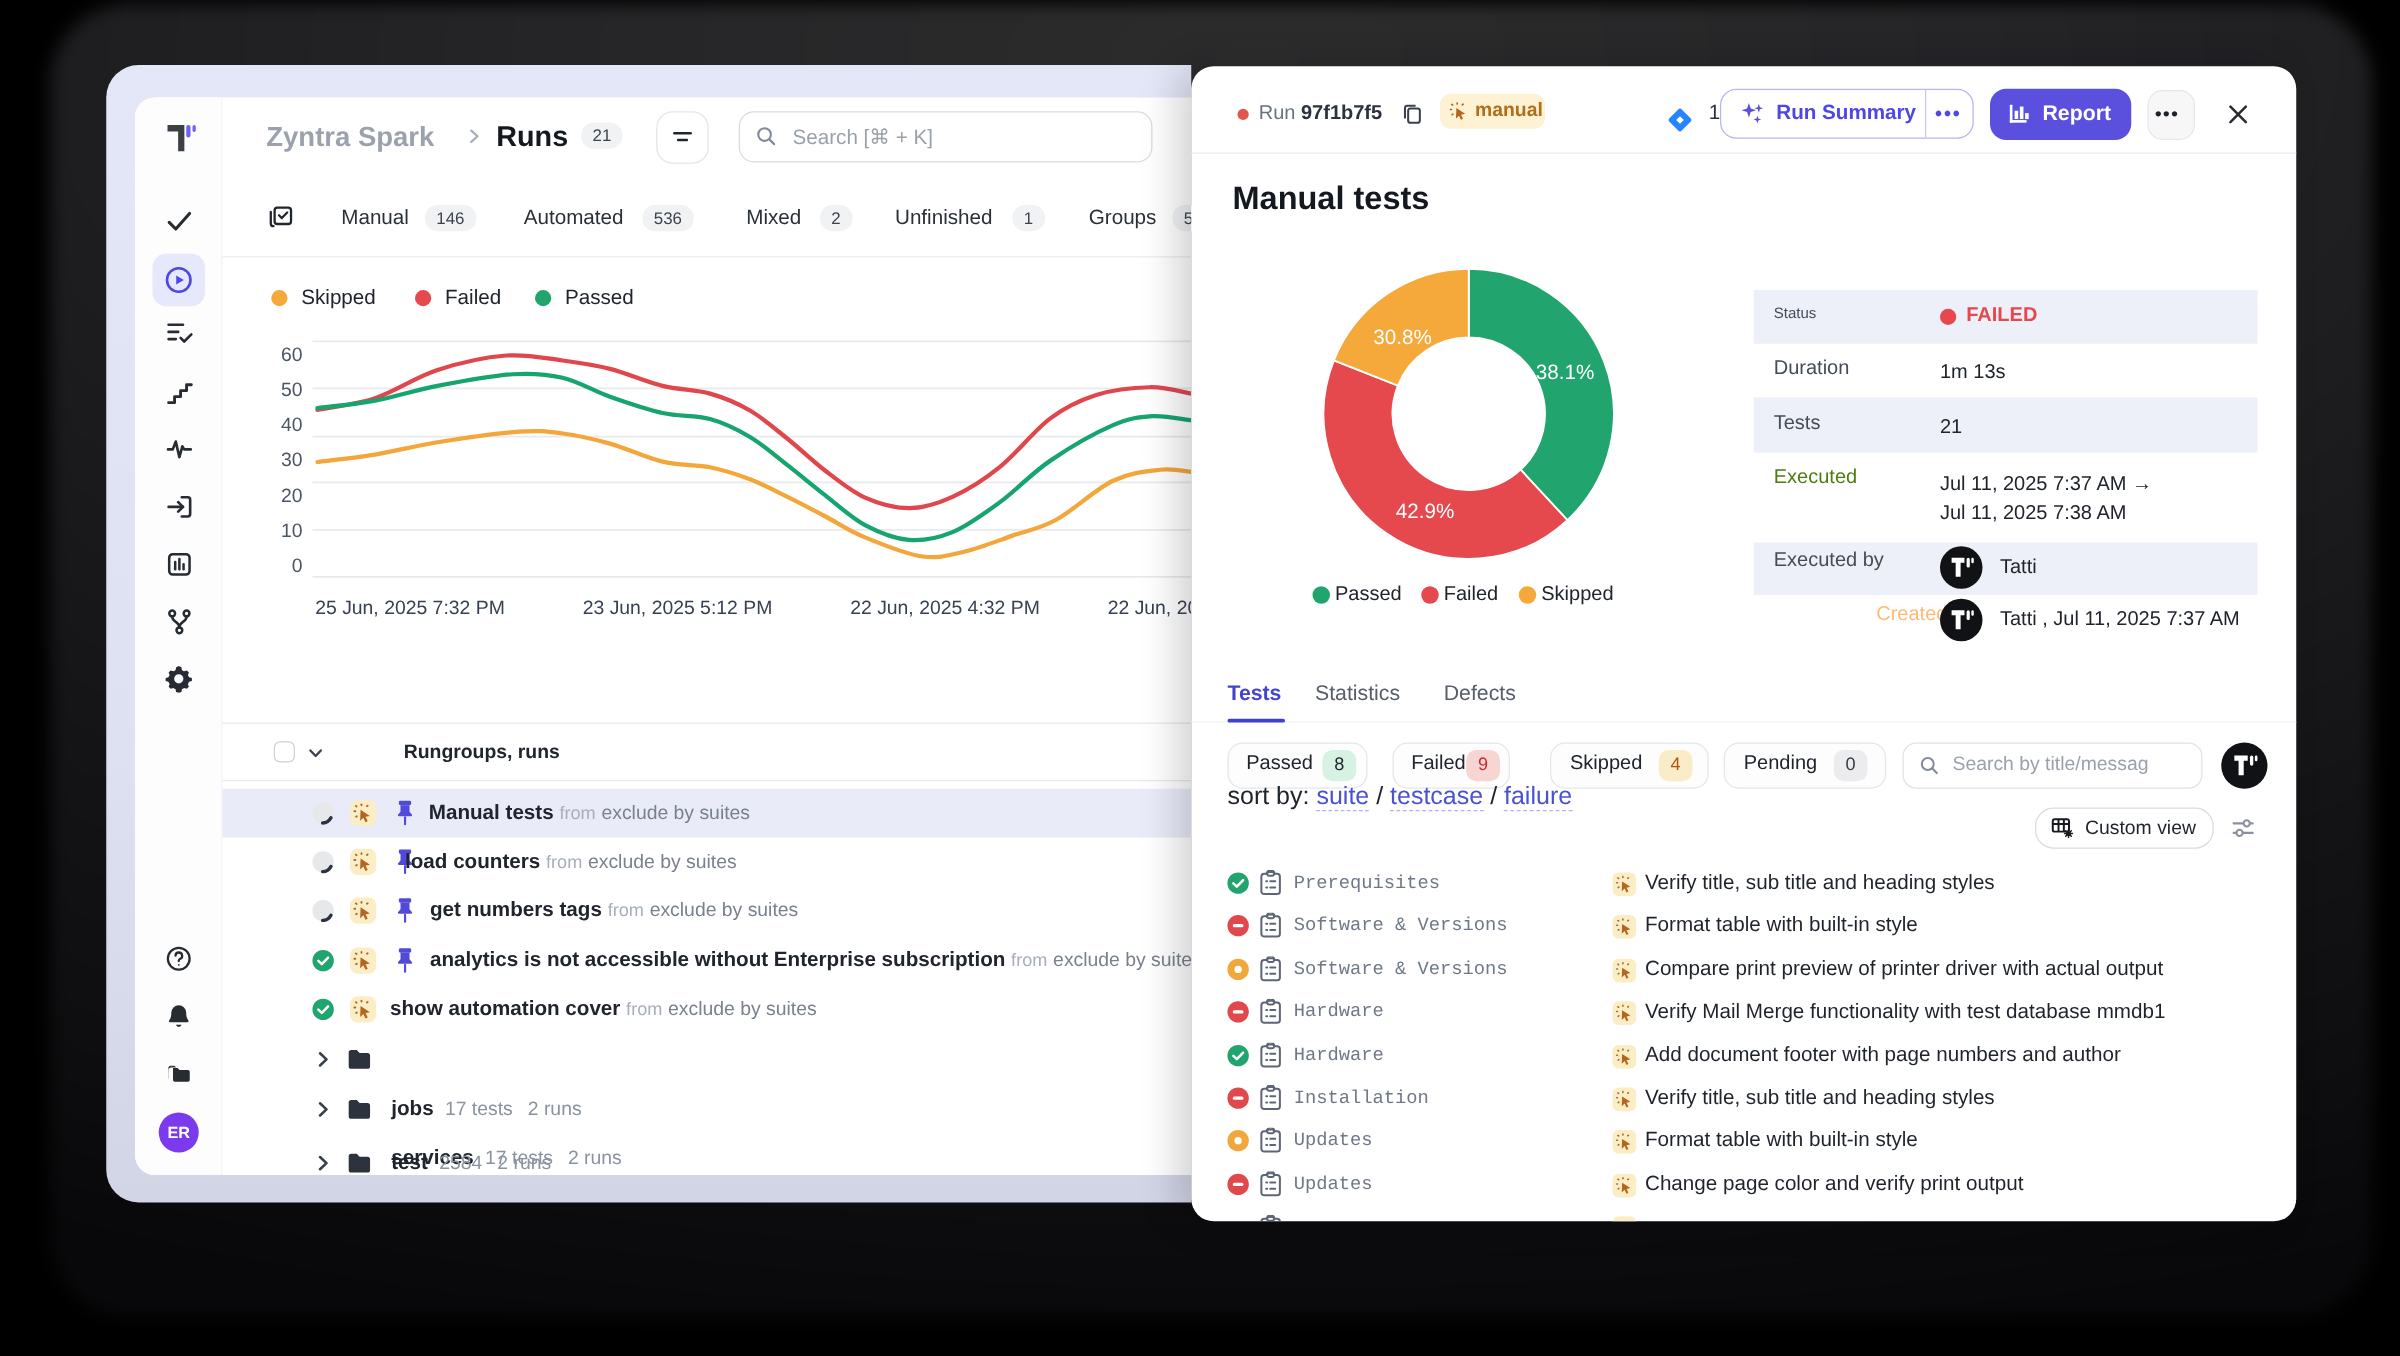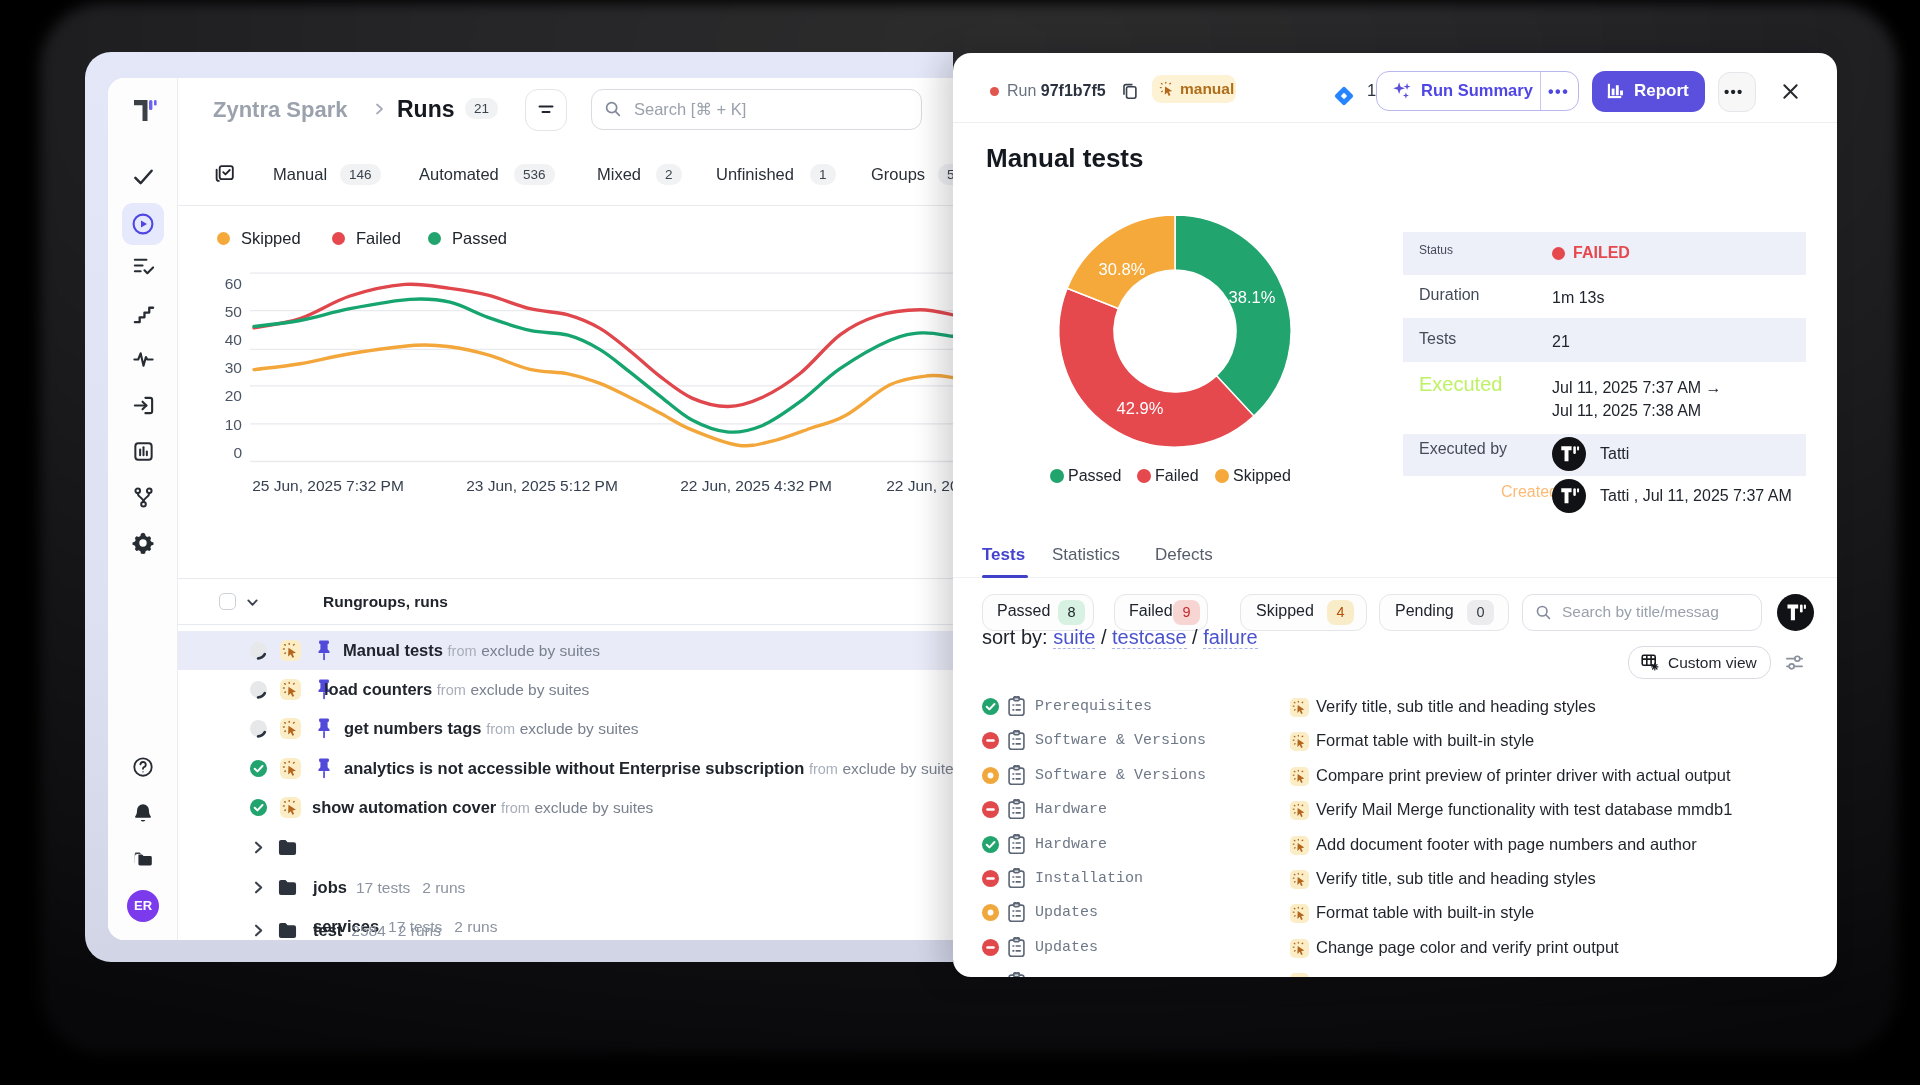--- a/index.html
+++ b/index.html
@@ -387,21 +387,21 @@
     <div class="abs" style="left:1403px;top:232px;width:403px;height:43px;background:#eef0f9;"></div>
     <div class="abs" style="left:1403px;top:318px;width:403px;height:44px;background:#eef0f9;"></div>
     <div class="abs" style="left:1403px;top:434px;width:403px;height:42px;background:#eef0f9;"></div>
     <div class="abs" style="left:1419px;top:243px;font-size:12px;color:#444c59;">Status</div>
     <div class="abs" style="left:1552px;top:247px;width:13px;height:13px;border-radius:50%;background:#e5484d;"></div>
     <div class="abs" style="left:1573px;top:244px;font-size:16px;font-weight:700;color:#e5484d;">FAILED</div>
     <div class="abs" style="left:1419px;top:286px;font-size:16px;color:#444c59;">Duration</div>
     <div class="abs" style="left:1552px;top:289px;font-size:16px;color:#20252d;">1m 13s</div>
     <div class="abs" style="left:1419px;top:330px;font-size:16px;color:#444c59;">Tests</div>
     <div class="abs" style="left:1552px;top:333px;font-size:16px;color:#20252d;">21</div>
-    <div class="abs" style="left:1419px;top:373px;font-size:20px;color:#bef264;">Executed</div>
+    <div class="abs" style="left:1419px;top:373px;font-size:16px;color:#4d7c0f;">Executed</div>
     <div class="abs" style="left:1552px;top:376px;font-size:16px;color:#20252d;line-height:23px;">Jul 11, 2025 7:37 AM →<br>Jul 11, 2025 7:38 AM</div>
     <div class="abs" style="left:1419px;top:440px;font-size:16px;color:#444c59;">Executed by</div>
     <div class="abs" style="left:1552px;top:437px;width:34px;height:34px;border-radius:50%;background:#111216;"></div>
     <svg class="abs" style="left:1557px;top:442px" width="24" height="24">
         <use href="#i-tlogo-w"></use>
       </svg>
     <div class="abs" style="left:1600px;top:445px;font-size:16px;color:#20252d;">Tatti</div>
     <div class="abs" style="left:1501px;top:483px;font-size:16px;color:#fdba74;">Created by</div>
     <div class="abs" style="left:1552px;top:479px;width:34px;height:34px;border-radius:50%;background:#111216;"></div>
     <svg class="abs" style="left:1557px;top:484px" width="24" height="24">

